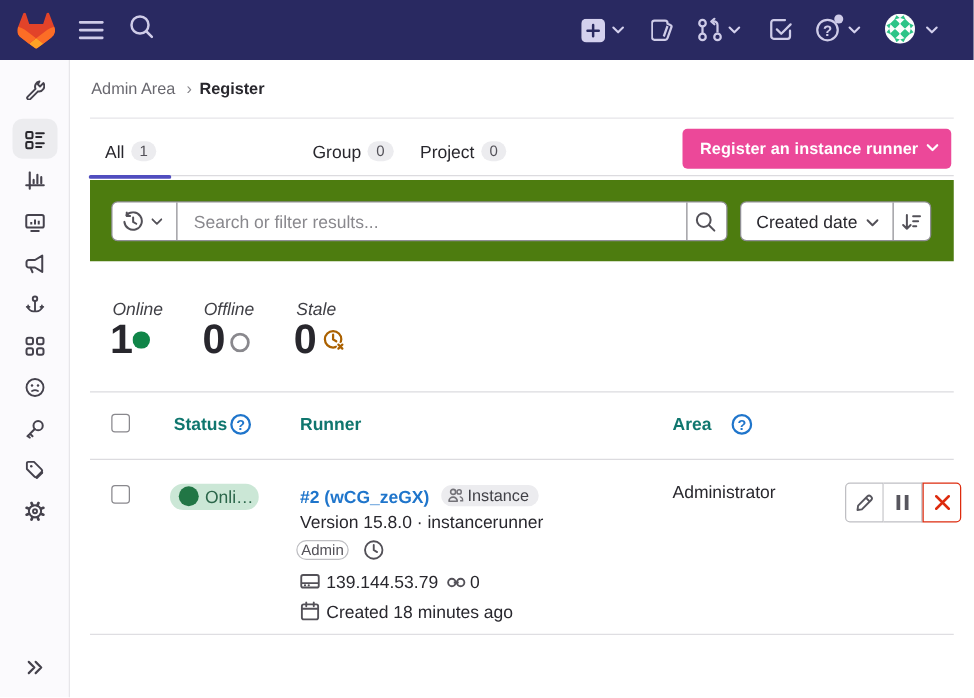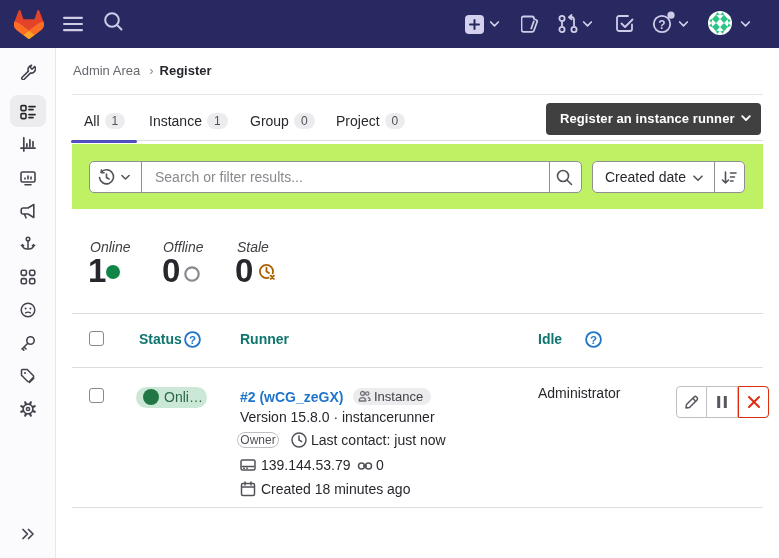--- a/index.html
+++ b/index.html
@@ -27,26 +27,26 @@
 #breadcrumb .cur { color:#28272d; font-weight:700; }
 #bc-border { position:absolute; left:16px; top:46px; width:691px; height:1px; background:#e6e5e9; }
 
 
 .tab { position:absolute; top:58px; height:34px; line-height:30px; font-size:14px; color:#28272d; }
 .tab .cnt { display:inline-block; background:#ececef; color:#535158; border-radius:8px;
   font-size:12px; line-height:16px; padding:0 7px; margin-left:5px; vertical-align:1px;}
 #tabs-border { position:absolute; left:16px; top:91.5px; width:691px; height:1px; background:#dcdbdf; }
 #tab-underline { position:absolute; left:15px; top:92px; width:66px; height:3px; background:#504dbf; border-radius:2px;}
 
-#reg-btn { position:absolute; left:490px; top:55px; width:215px; height:32px; background:#404040;
+#reg-btn { position:absolute; left:490px; top:55px; width:215px; height:32px; background:#ec4899;
   border-radius:4px; color:#fff; font-size:13px; font-weight:700; letter-spacing:0.1px; text-align:left; line-height:32px; padding-left:14px;}
 #reg-btn svg { position:absolute; right:10px; top:12px; }
 
 
-#filter-panel { position:absolute; left:16px; top:96px; width:691px; height:65px; background:#bef264; }
+#filter-panel { position:absolute; left:16px; top:96px; width:691px; height:65px; background:#4d7c0f; }
 #filter-bar { position:absolute; left:17px; top:17px; width:493px; height:32px; background:#fff;
   border:1px solid #8f8e94; border-radius:5px; }
 #fb-div1 { position:absolute; left:51px; top:0; width:1px; height:30px; background:#8f8e94; }
 #fb-div2 { position:absolute; right:31px; top:0; width:1px; height:30px; background:#8f8e94; }
 #fb-ph { position:absolute; left:65px; top:0; line-height:30px; font-size:14px; color:#89888d; }
 #sort-ctl { position:absolute; left:520px; top:17px; width:153px; height:32px; background:#fff;
   border:1px solid #8f8e94; border-radius:5px; font-size:14px; color:#28272d; }
 #sort-ctl .lbl { position:absolute; left:12px; top:0; line-height:30px; font-weight:400; }
 #sort-div { position:absolute; right:29px; top:0; width:1px; height:30px; background:#8f8e94; }
 
@@ -234,21 +234,20 @@
   <svg class="abs" style="left:21px; top:479px;" width="14" height="14" viewBox="0 0 14 14">
     <path d="M2 2.5 6.5 7 2 11.5 M7.5 2.5 12 7 7.5 11.5" fill="none" stroke="#45424d" stroke-width="1.7" stroke-linecap="round" stroke-linejoin="round"></path>
   </svg>
 </div>
 
 <div id="content">
   <div id="breadcrumb">Admin Area<span style="color:#89888d; margin:0 6px 0 9px;">›</span><span class="cur">Register</span></div>
   <div id="bc-border"></div>
 
   <div class="tab" style="left:28px; font-weight:400;">All<span class="cnt">1</span></div>
-  <div class="tab" style="left:93px;">Instance<span class="cnt">1</span></div>
   <div class="tab" style="left:194px;">Group<span class="cnt">0</span></div>
   <div class="tab" style="left:280px;text-align:right;">Project<span class="cnt">0</span></div>
   <div id="tabs-border"></div>
   <div id="tab-underline"></div>
 
   <div id="reg-btn">Register an instance runner
     <svg width="10" height="7" viewBox="0 0 10 7">
           <path d="M1.2 1.2 5 5l3.8-3.8" fill="none" stroke="#fff" stroke-width="1.8" stroke-linecap="round" stroke-linejoin="round"></path>
         </svg>
   </div>
@@ -304,47 +303,46 @@
   </svg>
 
   <div id="th-top"></div>
   <div class="checkbox" style="top:283px;"></div>
   <div class="th" style="left:83px;">Status</div>
   <svg class="abs" style="left:128px; top:283px;" width="17" height="17" viewBox="0 0 14 14">
     <circle cx="7" cy="7" r="6.1" fill="none" stroke="#1f75cb" stroke-width="1.5"></circle>
     <text x="7" y="10.6" font-size="9.5" font-weight="bold" fill="#1f75cb" text-anchor="middle" font-family="Liberation Sans">?</text>
   </svg>
   <div class="th" style="left:184px;">Runner</div>
-  <div class="th" style="left:482px;">Idle</div>
+  <div class="th" style="left:482px;">Area</div>
   <svg class="abs" style="left:529px; top:283px;" width="17" height="17" viewBox="0 0 14 14">
     <circle cx="7" cy="7" r="6.1" fill="none" stroke="#1f75cb" stroke-width="1.5"></circle>
     <text x="7" y="10.6" font-size="9.5" font-weight="bold" fill="#1f75cb" text-anchor="middle" font-family="Liberation Sans">?</text>
   </svg>
   <div id="th-bot"></div>
 
   <div class="checkbox" style="top:340px;"></div>
   <div class="badge-green">
         <div class="dot"></div>
         <div class="t">Onli…</div>
       </div>
   <div class="cell" style="left:184px; top:341px;"><a class="runner-link" href="#">#2 (wCG_zeGX)</a></div>
   <div class="badge-inst">
     <svg style="vertical-align:-2px; margin-right:3px;" width="13" height="13" viewBox="0 0 13 13">
       <circle cx="4.5" cy="3.5" r="2" fill="none" stroke="#737278" stroke-width="1.3"></circle>
       <path d="M1.2 11 a3.3 3.3 0 0 1 6.6 0 Z" fill="none" stroke="#737278" stroke-width="1.3" stroke-linejoin="round"></path>
       <circle cx="9.3" cy="3.5" r="1.7" fill="none" stroke="#737278" stroke-width="1.2"></circle>
       <path d="M9.8 7.3 a3 3 0 0 1 2.3 3.2 h-2" fill="none" stroke="#737278" stroke-width="1.2"></path>
     </svg>Instance</div>
   <div class="cell" style="left:184px; top:361px;">Version 15.8.0 · instancerunner</div>
-  <div class="badge-idle">Owner</div>
+  <div class="badge-idle">Admin</div>
   <svg class="abs" style="left:235px; top:384px;" width="16" height="16" viewBox="0 0 16 16">
     <circle cx="8" cy="8" r="7" fill="none" stroke="#535158" stroke-width="1.5"></circle>
     <path d="M8 4 V8 l2.7 1.7" fill="none" stroke="#535158" stroke-width="1.5" stroke-linecap="round"></path>
   </svg>
-  <div class="cell" style="left:255px; top:384px;">Last contact: just now</div>
   <svg class="abs" style="left:184px; top:409px;" width="16" height="16" viewBox="0 0 16 16">
     <rect x="1" y="3" width="14" height="10" rx="1.5" fill="none" stroke="#535158" stroke-width="1.5"></rect>
     <path d="M1.5 9.5 h13" stroke="#535158" stroke-width="1.5"></path>
     <circle cx="4" cy="11.2" r="0.9" fill="#535158"></circle>
     <circle cx="7" cy="11.2" r="0.9" fill="#535158"></circle>
   </svg>
   <div class="cell" style="left:205px; top:409px;">139.144.53.79</div>
   <svg class="abs" style="left:301px; top:410px;" width="16" height="16" viewBox="0 0 16 16">
     <circle cx="4.5" cy="8" r="3" fill="none" stroke="#535158" stroke-width="1.5"></circle>
     <circle cx="11.5" cy="8" r="3" fill="none" stroke="#535158" stroke-width="1.5"></circle>

